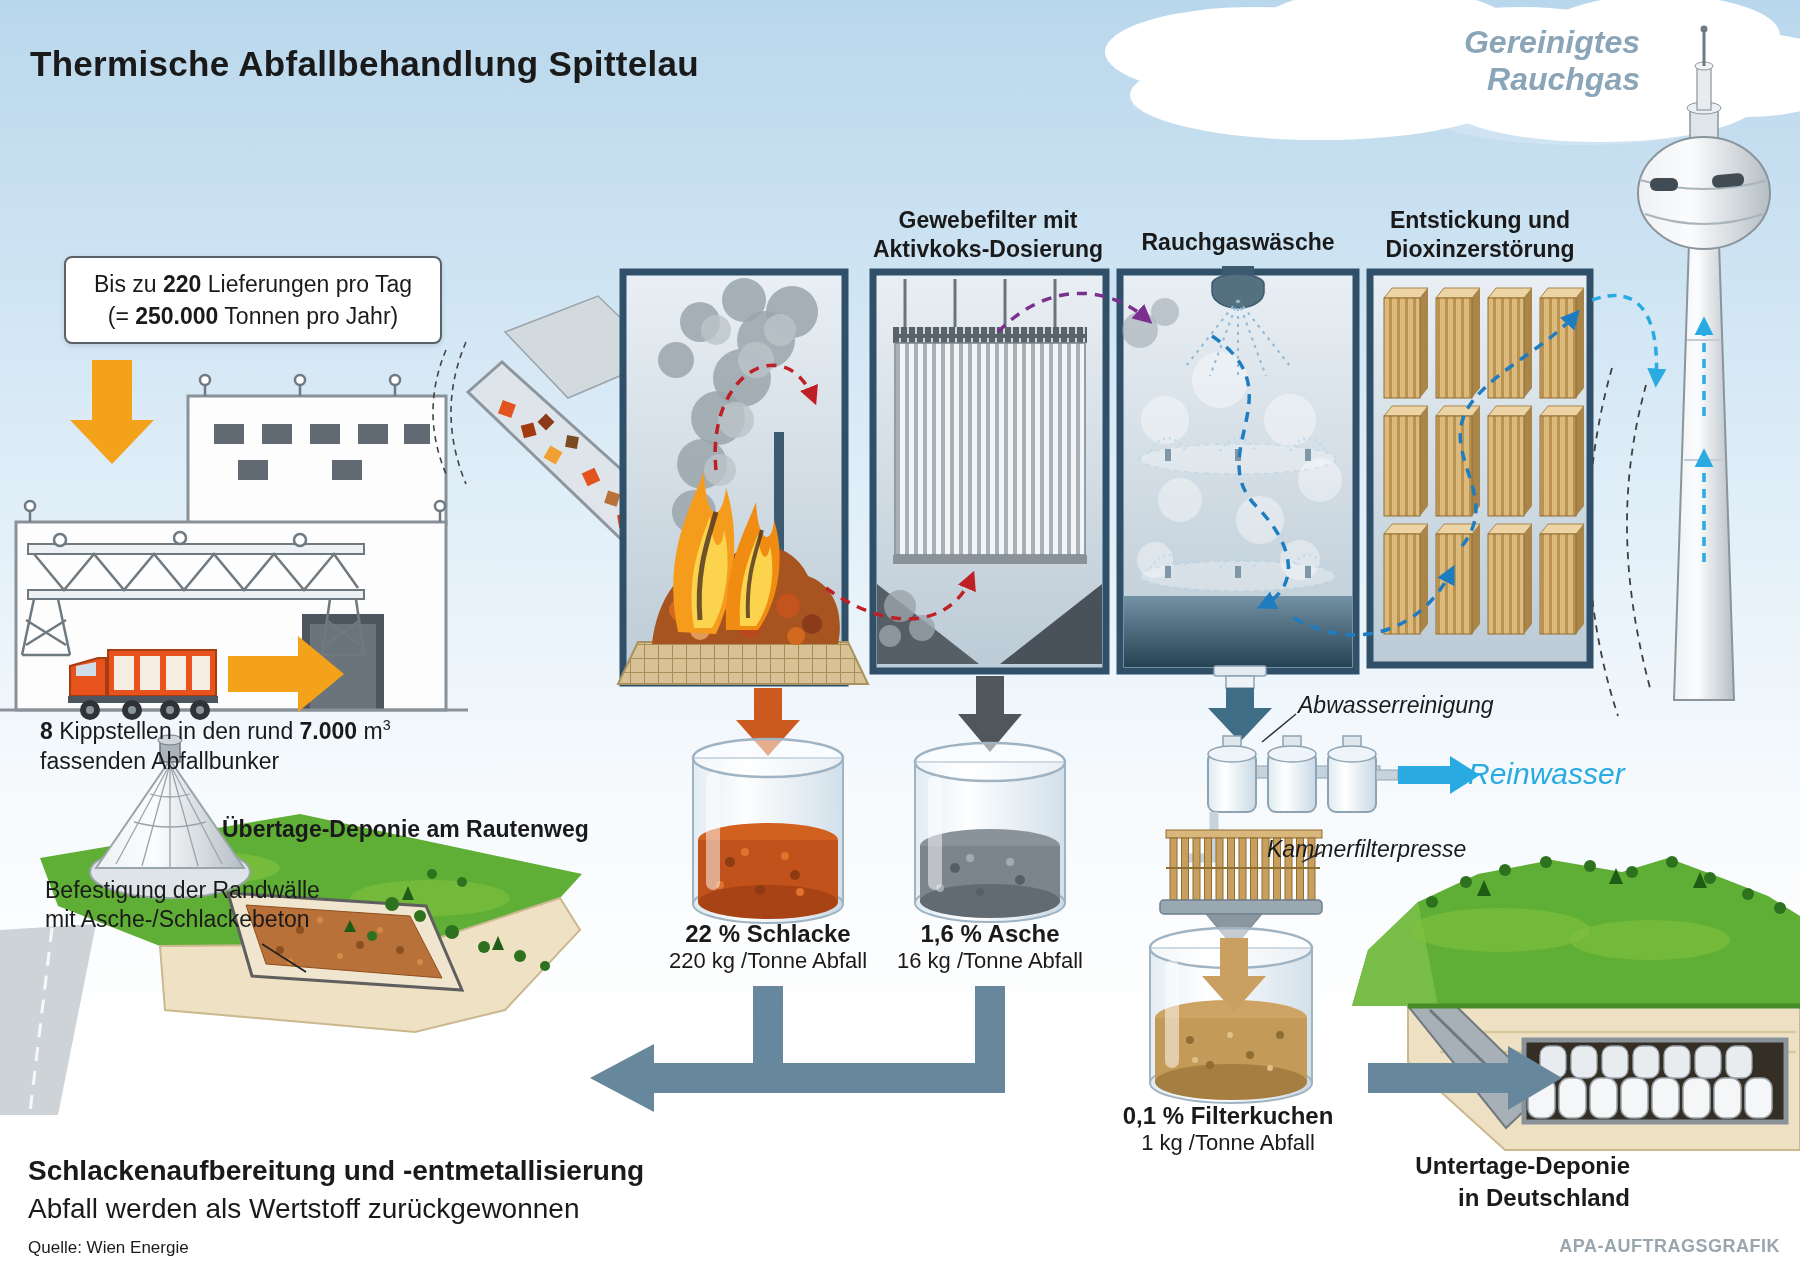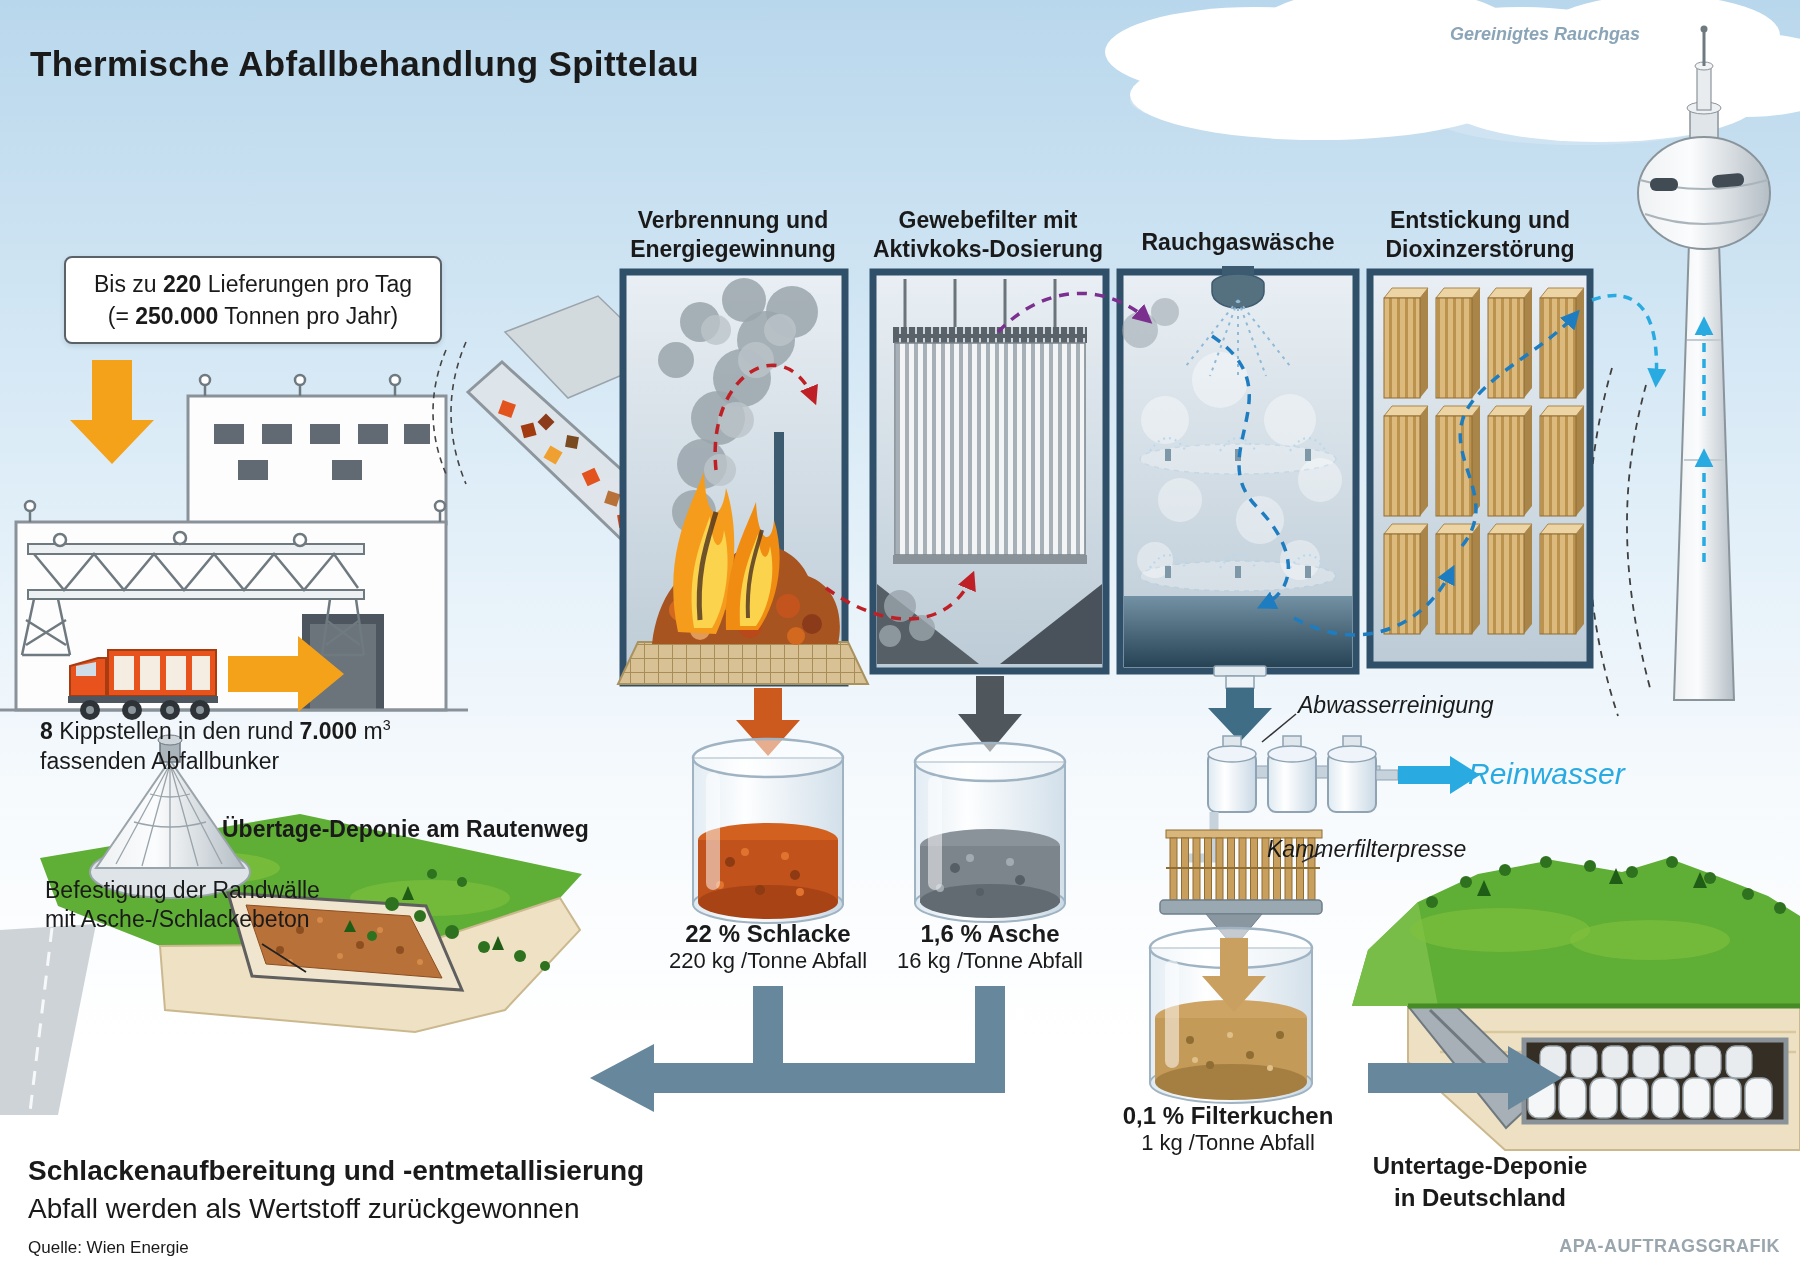--- a/index.html
+++ b/index.html
@@ -2,21 +2,21 @@
 <html><head>
 <meta charset="utf-8">
 <style>
   * { margin:0; padding:0; box-sizing:border-box; }
   html,body { background:#ffffff; }
   .canvas { position:relative; width:1800px; height:1273px; overflow:hidden;
             font-family:"Liberation Sans", sans-serif; color:#1a1a1a; background:#fff; }
   .art { position:absolute; left:0; top:0; width:1800px; height:1273px; }
   .txt { position:absolute; }
   .title { left:30px; top:44px; font-size:35px; font-weight:bold; letter-spacing:.3px; }
-  .cleaned-gas { left:1320px; top:24px; width:320px; text-align:right; font-size:18px;
+  .cleaned-gas { left:1320px; top:24px; width:320px; text-align:right; font-size:32px;
                  font-style:italic; font-weight:bold; color:#8aa4b8; }
   .delivery-box { left:64px; top:256px; width:378px; background:#fff; border:2px solid #5a6268;
                   border-radius:8px; padding:10px 6px; text-align:center; font-size:23px;
                   line-height:1.4; box-shadow:0 2px 5px rgba(40,60,80,.15); }
   .stage { position:absolute; text-align:center; font-weight:bold; font-size:23px; line-height:1.28; }
   #stage-0 { left:573px;  top:206px; width:320px; }
   #stage-1 { left:828px;  top:206px; width:320px; }
   #stage-2 { left:1098px; top:228px; width:280px; }
   #stage-3 { left:1320px; top:206px; width:320px; }
   .bunker-text { left:40px; top:716px; width:470px; font-size:23px; line-height:1.32; }
@@ -24,21 +24,21 @@
   .surface-note { left:45px; top:876px; font-size:23px; line-height:1.28; }
   .out-label { position:absolute; text-align:center; }
   .out-title { font-size:24px; font-weight:bold; }
   .out-sub { font-size:22px; }
   #out-slag { left:613px;  top:920px; width:310px; }
   #out-ash  { left:835px;  top:920px; width:310px; }
   #out-cake { left:1073px; top:1102px; width:310px; }
   .lab-abwasser   { left:1298px; top:692px; font-size:23px; font-style:italic; }
   .lab-reinwasser { left:1468px; top:757px; font-size:30px; font-style:italic; color:#29abe2; }
   .lab-presse     { left:1267px; top:836px; font-size:23px; font-style:italic; }
-  .under-title { left:1330px; top:1150px; width:300px; text-align:center; font-size:24px;
+  .under-title { left:1330px; top:1150px; width:300px; text-align:right; font-size:24px;
                  font-weight:bold; line-height:1.32; }
   .slagproc { left:28px; top:1152px; font-size:28px; line-height:1.35; }
   .slagproc .t { font-weight:bold; }
   .footer-src { left:28px; top:1238px; font-size:17px; }
   .footer-credit { left:1490px; top:1236px; width:290px; text-align:right; font-size:18px;
                    font-weight:bold; color:#9aa6ae; letter-spacing:.5px; }
   sup { font-size:.62em; }
   b { font-weight:bold; }
 </style>
 </head>
@@ -573,24 +573,20 @@
 
 <h1 class="txt title">Thermische Abfallbehandlung Spittelau</h1>
 
 <div class="txt cleaned-gas">Gereinigtes Rauchgas</div>
 
 <div class="txt delivery-box">
   <div><span>Bis zu </span><b>220</b><span> Lieferungen pro Tag</span></div>
   <div><span>(= </span><b>250.000</b><span> Tonnen pro Jahr)</span></div>
 </div>
 
-<div class="stage" id="stage-0">
-  <div>Verbrennung und</div>
-      <div>Energiegewinnung</div>
-</div>
 <div class="stage" id="stage-1">
   <div>Gewebefilter mit</div>
       <div>Aktivkoks-Dosierung</div>
 </div>
 <div class="stage" id="stage-2">
   <div>Rauchgaswäsche</div>
       <div></div>
 </div>
 <div class="stage" id="stage-3">
   <div>Entstickung und</div>

